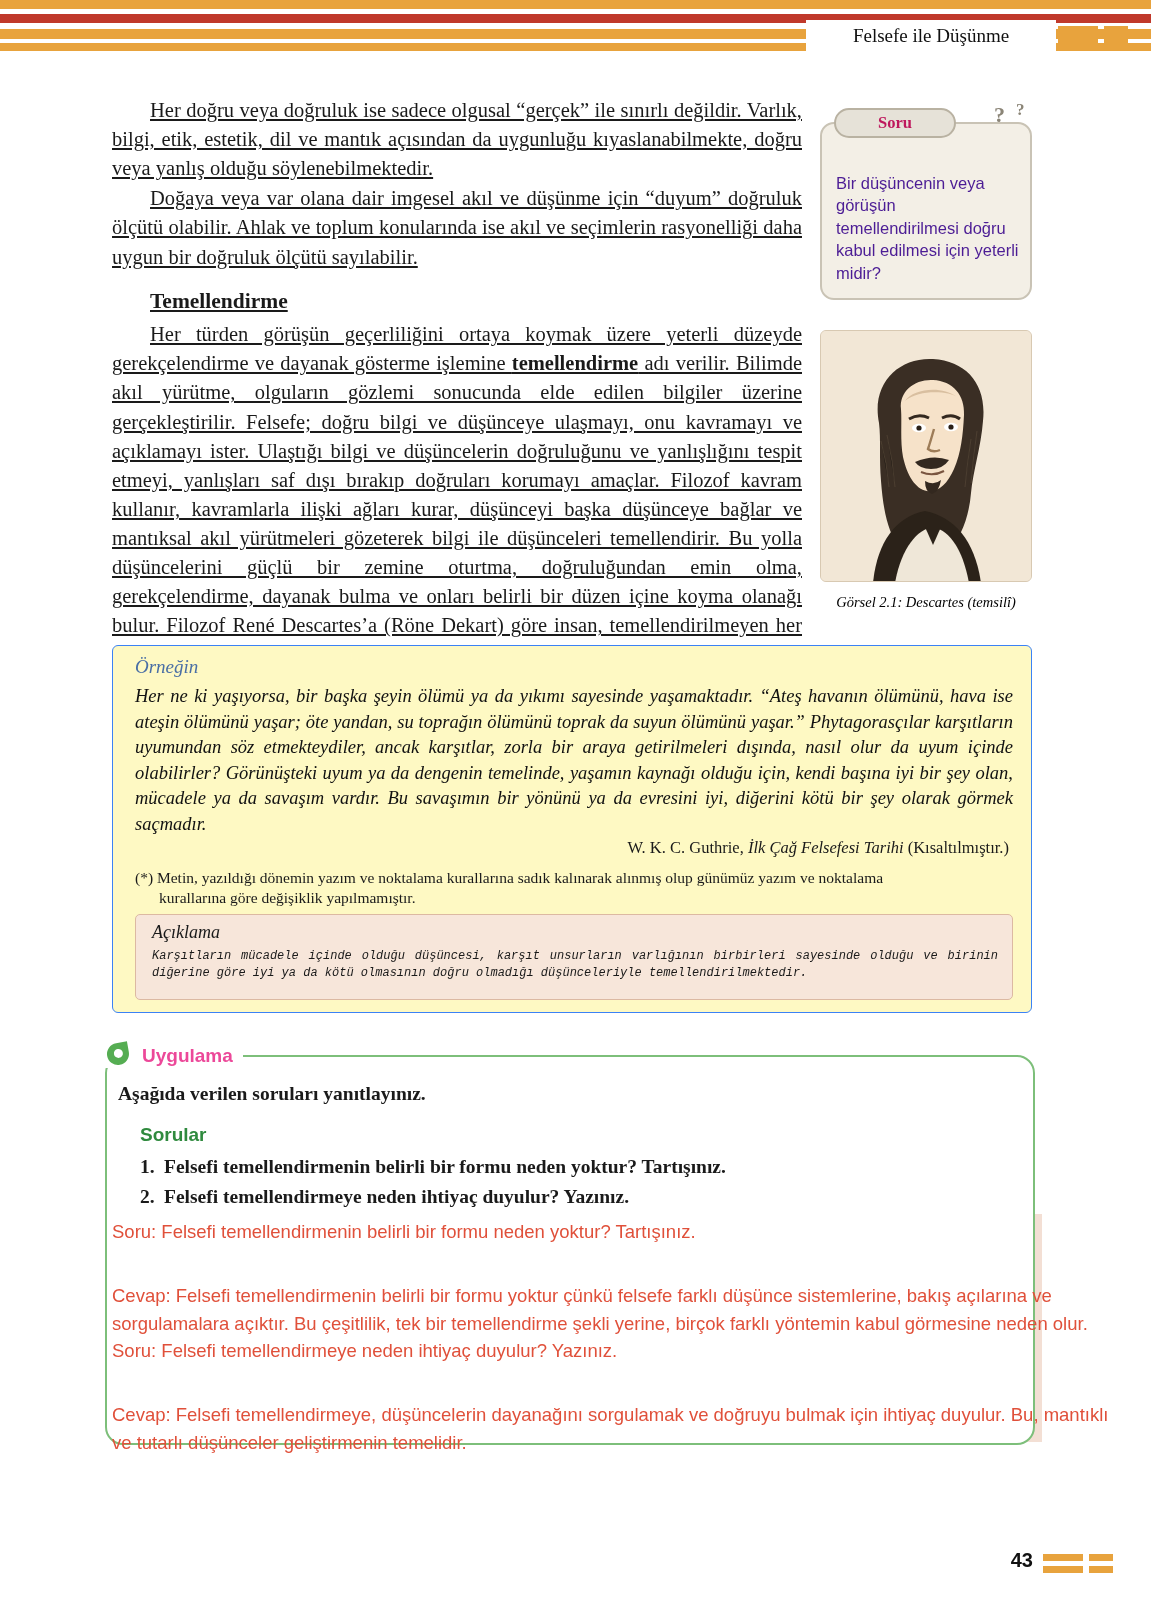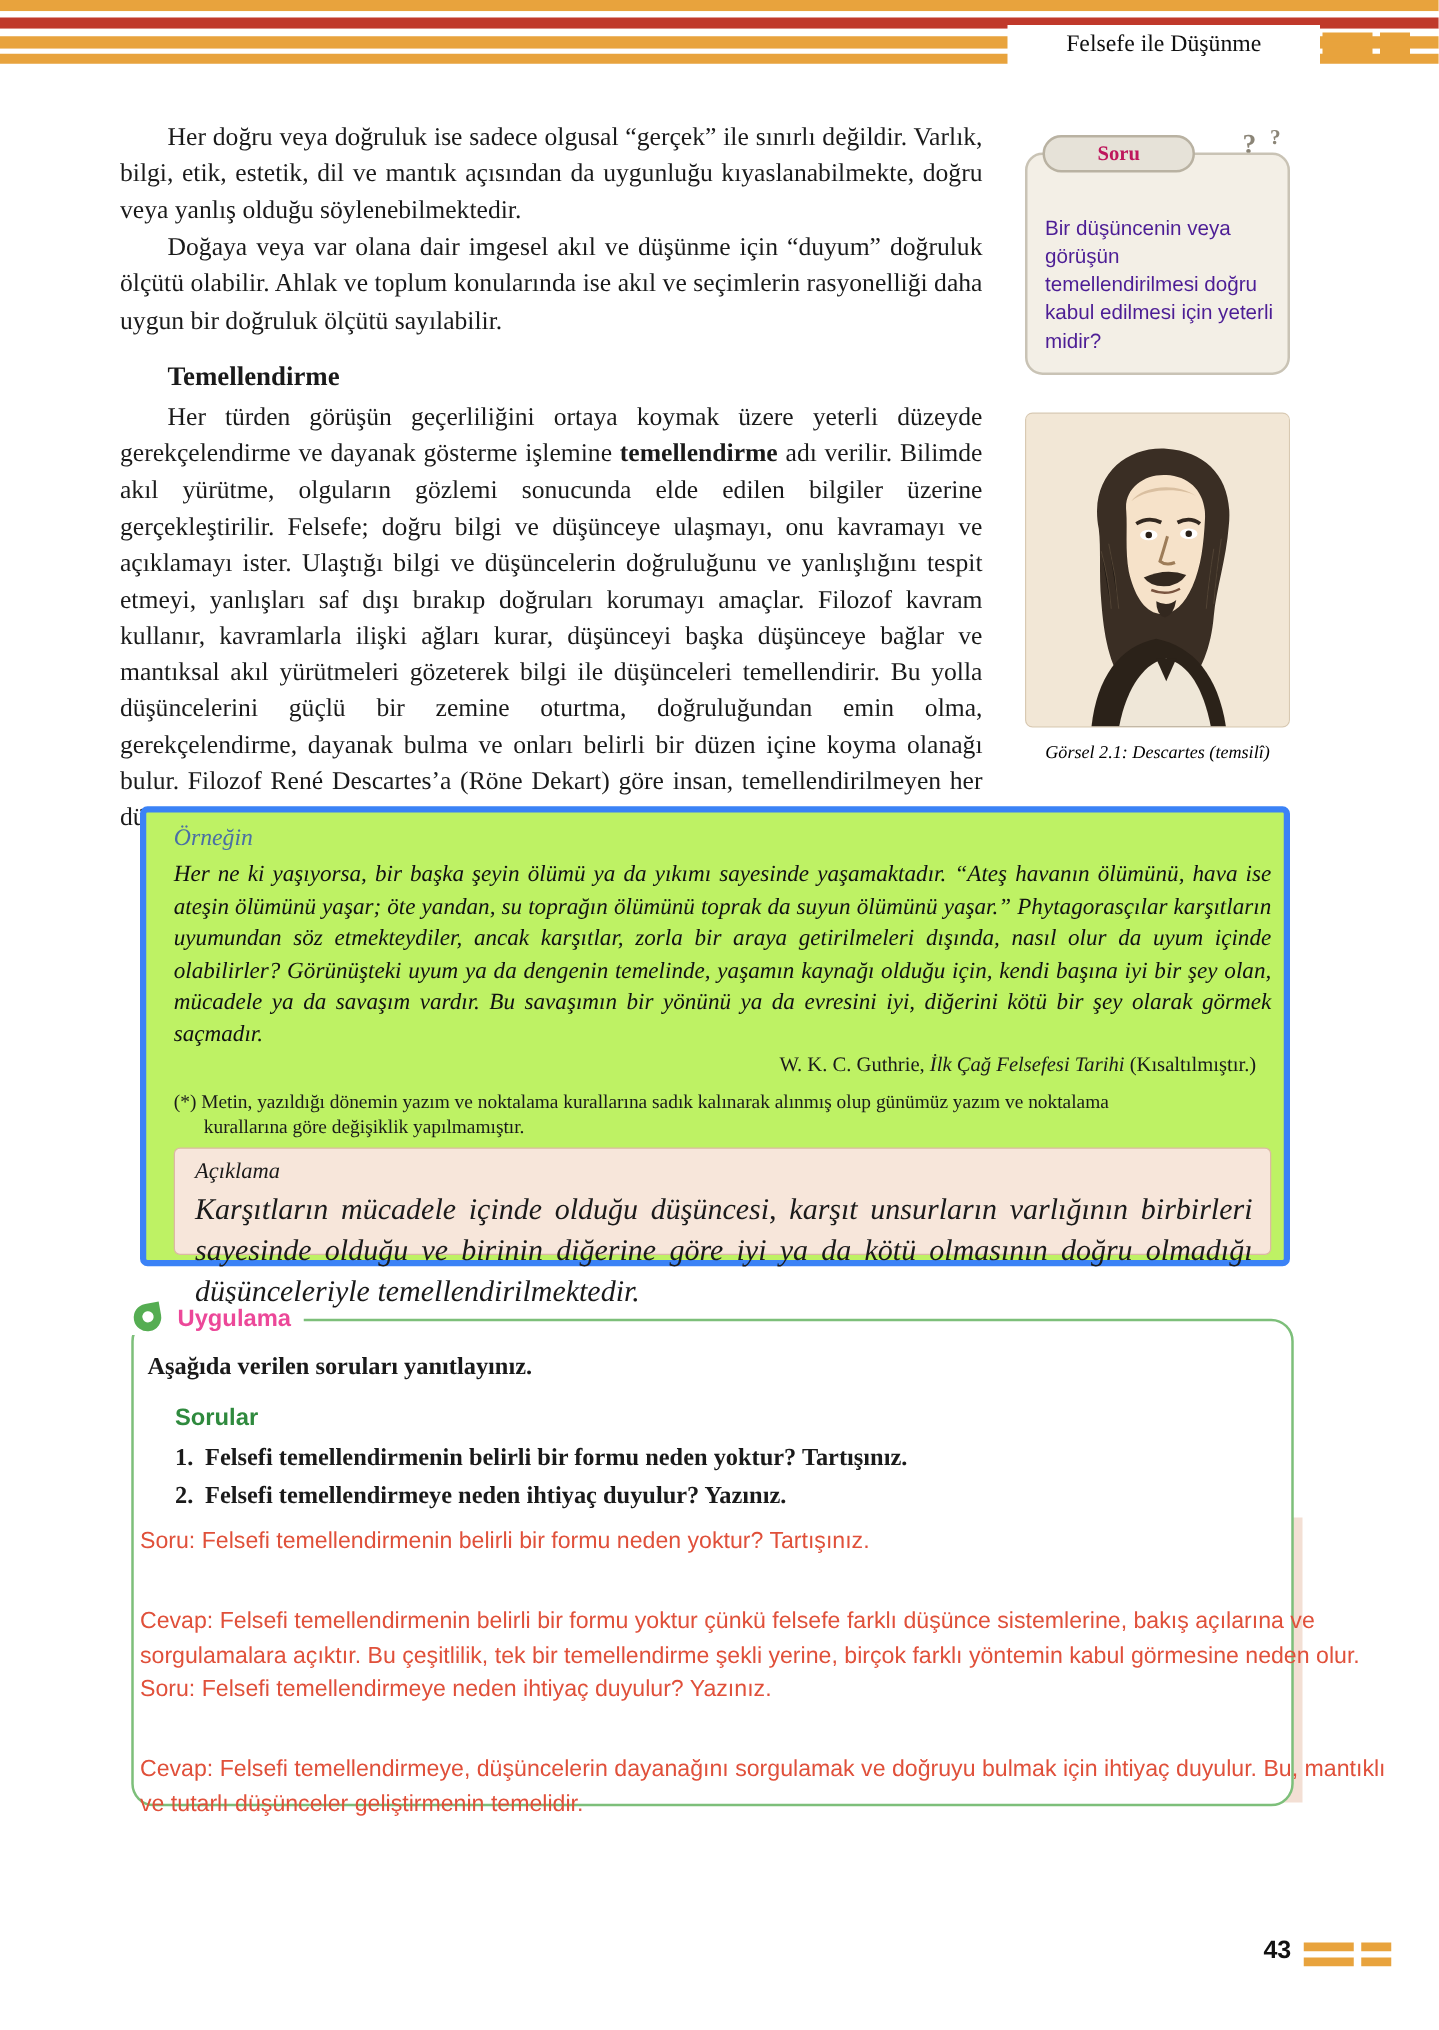--- a/index.html
+++ b/index.html
@@ -30,22 +30,22 @@
     font-family:"Liberation Serif", serif; font-size:19px; color:#111;
     z-index:3;
   }
   .hdr-right-dashes { position:absolute; top:26px; left:1058px; width:93px; height:22px; z-index:2; }
   .hdr-right-dashes span { position:absolute; height:7px; background:#e8a33d; }
 
   
   .page { position:absolute; top:0; left:0; width:1151px; height:1624px; }
 
   .col-text {
-    position:absolute; left:96px; top:96px; width:690px;
-    font-size:20.5px; line-height:1.42; text-align:justify;
+    position:absolute; left:112px; top:96px; width:690px;
+    font-size:20.5px; line-height:1.42; text-align:justify;text-decoration:underline;
   }
   .col-text p { margin:0 0 1px 0; text-indent:38px; }
   h3.sec-title {
     margin:14px 0 4px 0; font-size:21.5px; font-weight:bold; text-indent:38px;
     font-family:"Liberation Serif", serif;
   }
   .bold { font-weight:bold; }
 
   
   .soru-box {
@@ -77,21 +77,21 @@
     overflow:hidden;
   }
   .caption {
     position:absolute; left:820px; top:594px; width:212px;
     font-size:14.5px; font-style:italic; text-align:center; color:#000000;
   }
 
   
   .ornek-panel {
     position:absolute; left:112px; top:645px; width:920px; height:368px;
-    background:#bef264; border:5px solid #3b82f6; border-radius:6px;
+    background:#fef9c3; border:1px solid #3b82f6; border-radius:6px;
   }
   .ornek-title {
     position:absolute; left:22px; top:10px; font-size:19px; font-style:italic;
     color:#4a6fa5; font-family:"Liberation Serif", serif;
   }
   .ornek-body {
     position:absolute; left:22px; top:38px; width:878px;
     font-size:18.5px; line-height:1.38; font-style:italic; text-align:justify; color:#111;
   }
   .ornek-src {
@@ -103,21 +103,21 @@
     font-family:"Liberation Serif", serif;
   }
   .ornek-note .ind { display:block; padding-left:24px; }
   .aciklama-box {
     position:absolute; left:22px; top:268px; width:878px; height:86px;
     border:1px solid #dcb9a2; border-radius:5px; background:#f7e6da;
   }
   .aciklama-title { position:absolute; left:16px; top:7px; font-size:18px; font-style:italic; }
   .aciklama-body {
     position:absolute; left:16px; top:33px; width:846px;
-    font-size:24px; line-height:1.38; font-style:italic; text-align:justify;
+    font-size:12px; line-height:1.38; font-style:italic; text-align:justify;font-family:Liberation Mono, monospace;
   }
 
   
   .uyg-box {
     position:absolute; left:105px; top:1055px; width:930px; height:390px;
     border:2px solid #7dbf7a; border-radius:18px; background:#ffffff;
   }
   .uyg-label {
     position:absolute; left:132px; top:1043px; height:26px;
     background:#ffffff; padding:0 10px;

